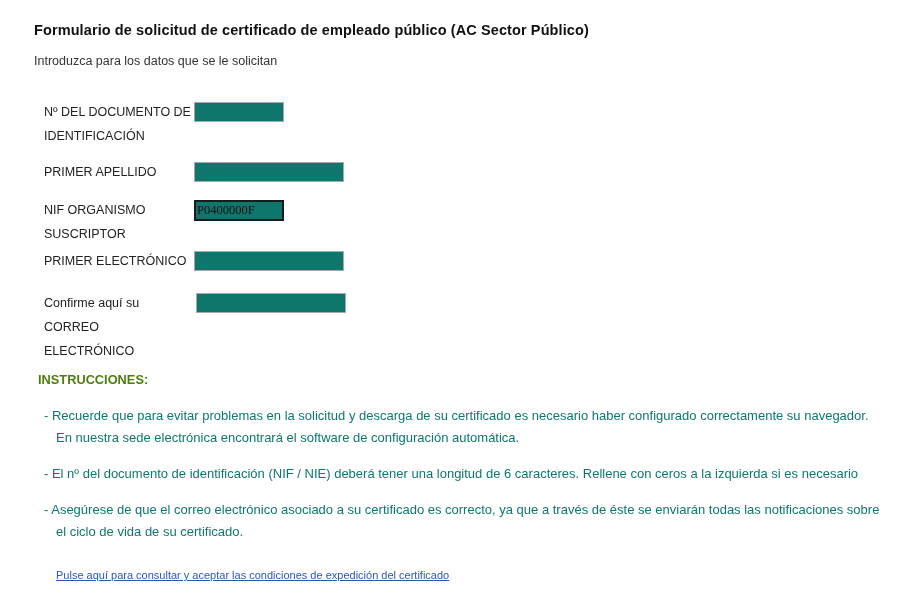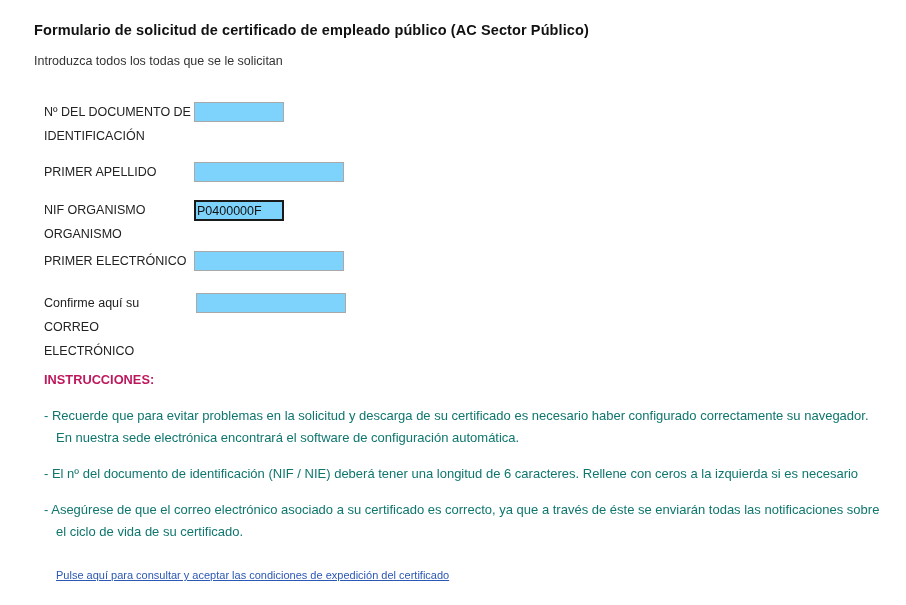--- a/index.html
+++ b/index.html
@@ -49,25 +49,25 @@
     flex: 0 0 auto;
   }
   .field-label.wide {
     width: 152px;
   }
   .field-label .second-line {
     display: block;
     line-height: 25px;
   }
   .field-input {
-    font-family: Liberation Sans, sans-serif;
+    font-family: Liberation Serif, serif;
     font-size: 12.5px;
     color: #111111;
     border: 1px solid #a9a9a9;
-    background: #7dd3fc;
+    background: #0f766e;
     height: 18px;
     padding: 0 2px;
     box-sizing: content-box;
     outline: none;
     margin-top: 2px;
   }
   .w-short { width: 84px; }
   .w-long { width: 144px; }
   .field-input.focused {
     border: 2px solid #1a1a1a;
@@ -75,22 +75,22 @@
     height: 17px;
   }
   .row-doc { margin-bottom: 0; }
   .gap-a { height: 11px; }
   .gap-b { height: 12px; }
   .gap-c { height: 16px; }
 
   .instructions-title {
     font-size: 12.8px;
     font-weight: bold;
-    color: #be185d;
-    margin: 8px 0 0 10px;
+    color: #4d7c0f;
+    margin: 8px 0 0 4px;
   }
   .instructions-list {
     margin: 18px 0 0 0;
     padding: 0;
     list-style: none;
   }
   .instructions-list li {
     font-size: 13px;
     color: #0f766e;
     line-height: 22px;
@@ -107,21 +107,21 @@
     text-decoration: underline;
     cursor: pointer;
   }
 </style>
 </head>
 <body>
 
 <div class="page">
 
   <div class="form-title">Formulario de solicitud de certificado de empleado público (AC Sector Público)</div>
-  <div class="form-subtitle">Introduzca todos los todas que se le solicitan</div>
+  <div class="form-subtitle">Introduzca para los datos que se le solicitan</div>
 
   <div class="fields">
 
     <div class="field-row row-doc">
       <div class="field-label">
         <span>Nº DEL DOCUMENTO DE</span>
         <span class="second-line">IDENTIFICACIÓN</span>
       </div>
       <input class="field-input w-short" type="text" value="" style="">
     </div>
@@ -131,21 +131,21 @@
     <div class="field-row">
       <div class="field-label">PRIMER APELLIDO</div>
       <input class="field-input w-long" type="text" value="" style="">
     </div>
 
     <div class="gap-b"></div>
 
     <div class="field-row">
       <div class="field-label">
         <span>NIF ORGANISMO</span>
-        <span class="second-line">ORGANISMO</span>
+        <span class="second-line">SUSCRIPTOR</span>
       </div>
       <input class="field-input w-short focused" type="text" value="P0400000F" style="">
     </div>
 
     <div class="field-row">
       <div class="field-label">PRIMER ELECTRÓNICO</div>
       <input class="field-input w-long" type="text" value="" style="">
     </div>
 
     <div class="gap-c"></div>

